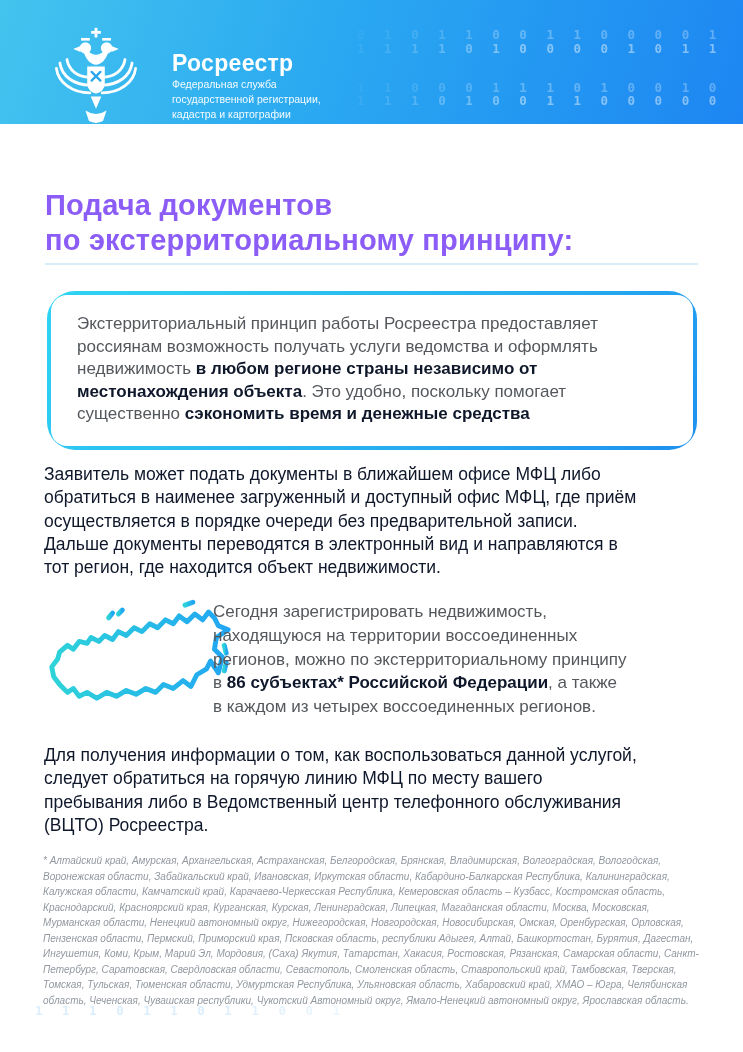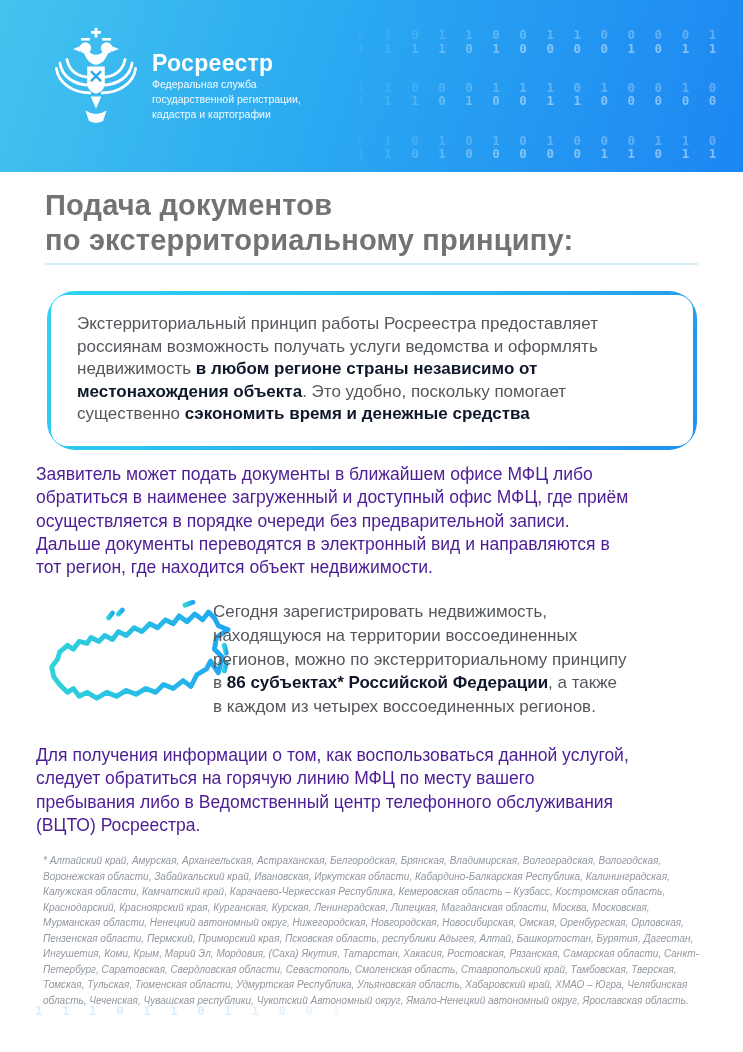--- a/index.html
+++ b/index.html
@@ -1,48 +1,48 @@
 <!DOCTYPE html>
 <html lang="ru"><head>
 <meta charset="utf-8">
 <style>
   * { margin:0; padding:0; box-sizing:border-box; }
   body { background:#ffffff; font-family:"Liberation Sans", sans-serif; }
   .page { position:relative; width:743px; height:1052px; background:#ffffff; overflow:hidden; margin:0 auto; }
 
   
-  .hdr { position:absolute; top:0; left:0; width:743px; height:172px;
+  .hdr { position:absolute; top:0; left:0; width:743px; height:124px;
          background:linear-gradient(108deg,#43c4ee 0%,#2aa8f1 45%,#1d86f2 100%); }
   .hdr-pattern { position:absolute; top:2px; left:330px; right:0; bottom:0; overflow:hidden;
          font-family:"DejaVu Sans Mono", monospace; font-size:12.5px; font-weight:bold;
          line-height:13.2px; letter-spacing:6px; color:rgba(255,255,255,0.45); white-space:pre;
          -webkit-mask-image:linear-gradient(to left,#000 55%,transparent 100%);
          mask-image:linear-gradient(to left,#000 55%,transparent 100%); }
   .hdr-pattern div:nth-child(odd){ opacity:.65; }
-  .brand { position:absolute; left:52px; top:26px; display:flex; align-items:flex-start; gap:12px; }
+  .brand { position:absolute; left:52px; top:26px; display:flex; align-items:flex-start; gap:32px; }
   .logo svg { display:block; }
   .brand-text { margin-top:24px; color:#ffffff; }
   .brand-name { font-size:23px; font-weight:bold; letter-spacing:.3px; }
   .brand-sub { font-size:10.5px; line-height:1.42; opacity:.95; }
 
   
   .title { position:absolute; left:45px; top:188px; font-size:29px; line-height:1.2;
-           font-weight:bold; color:#737373; letter-spacing:.2px; }
+           font-weight:bold; color:#8b5cf6; letter-spacing:.2px; }
   .rule { position:absolute; left:45px; top:263px; width:653px; height:2px; background:#d9edf8; }
 
   
   .infobox { position:absolute; left:47px; top:291px; width:650px; border-radius:28px; padding:4px;
              background:linear-gradient(135deg,#2fd4f3 0%,#29b6f0 50%,#1e90ee 100%); }
   .infobox-inner { background:#ffffff; border-radius:16px; padding:18px 26px 20px 26px;
              font-size:17px; line-height:1.33; color:#54585c; }
   .line { white-space:pre; }
   b, strong { color:#0f172a; font-weight:bold; }
 
   
-  .par { position:absolute; left:36px; font-size:17.5px; line-height:1.33; color:#4c1d95; }
+  .par { position:absolute; left:44px; font-size:17.5px; line-height:1.33; color:#0f172a; }
   .p1 { top:463px; width:650px; }
   .p2 { top:744px; width:660px; }
 
   
   .map-icon { position:absolute; left:40px; top:598px; }
   .map-text { position:absolute; left:213px; top:600px; width:500px;
               font-size:17px; line-height:1.4; color:#54585c; }
 
   
   .footnote { position:absolute; left:43px; top:853px; width:662px;

